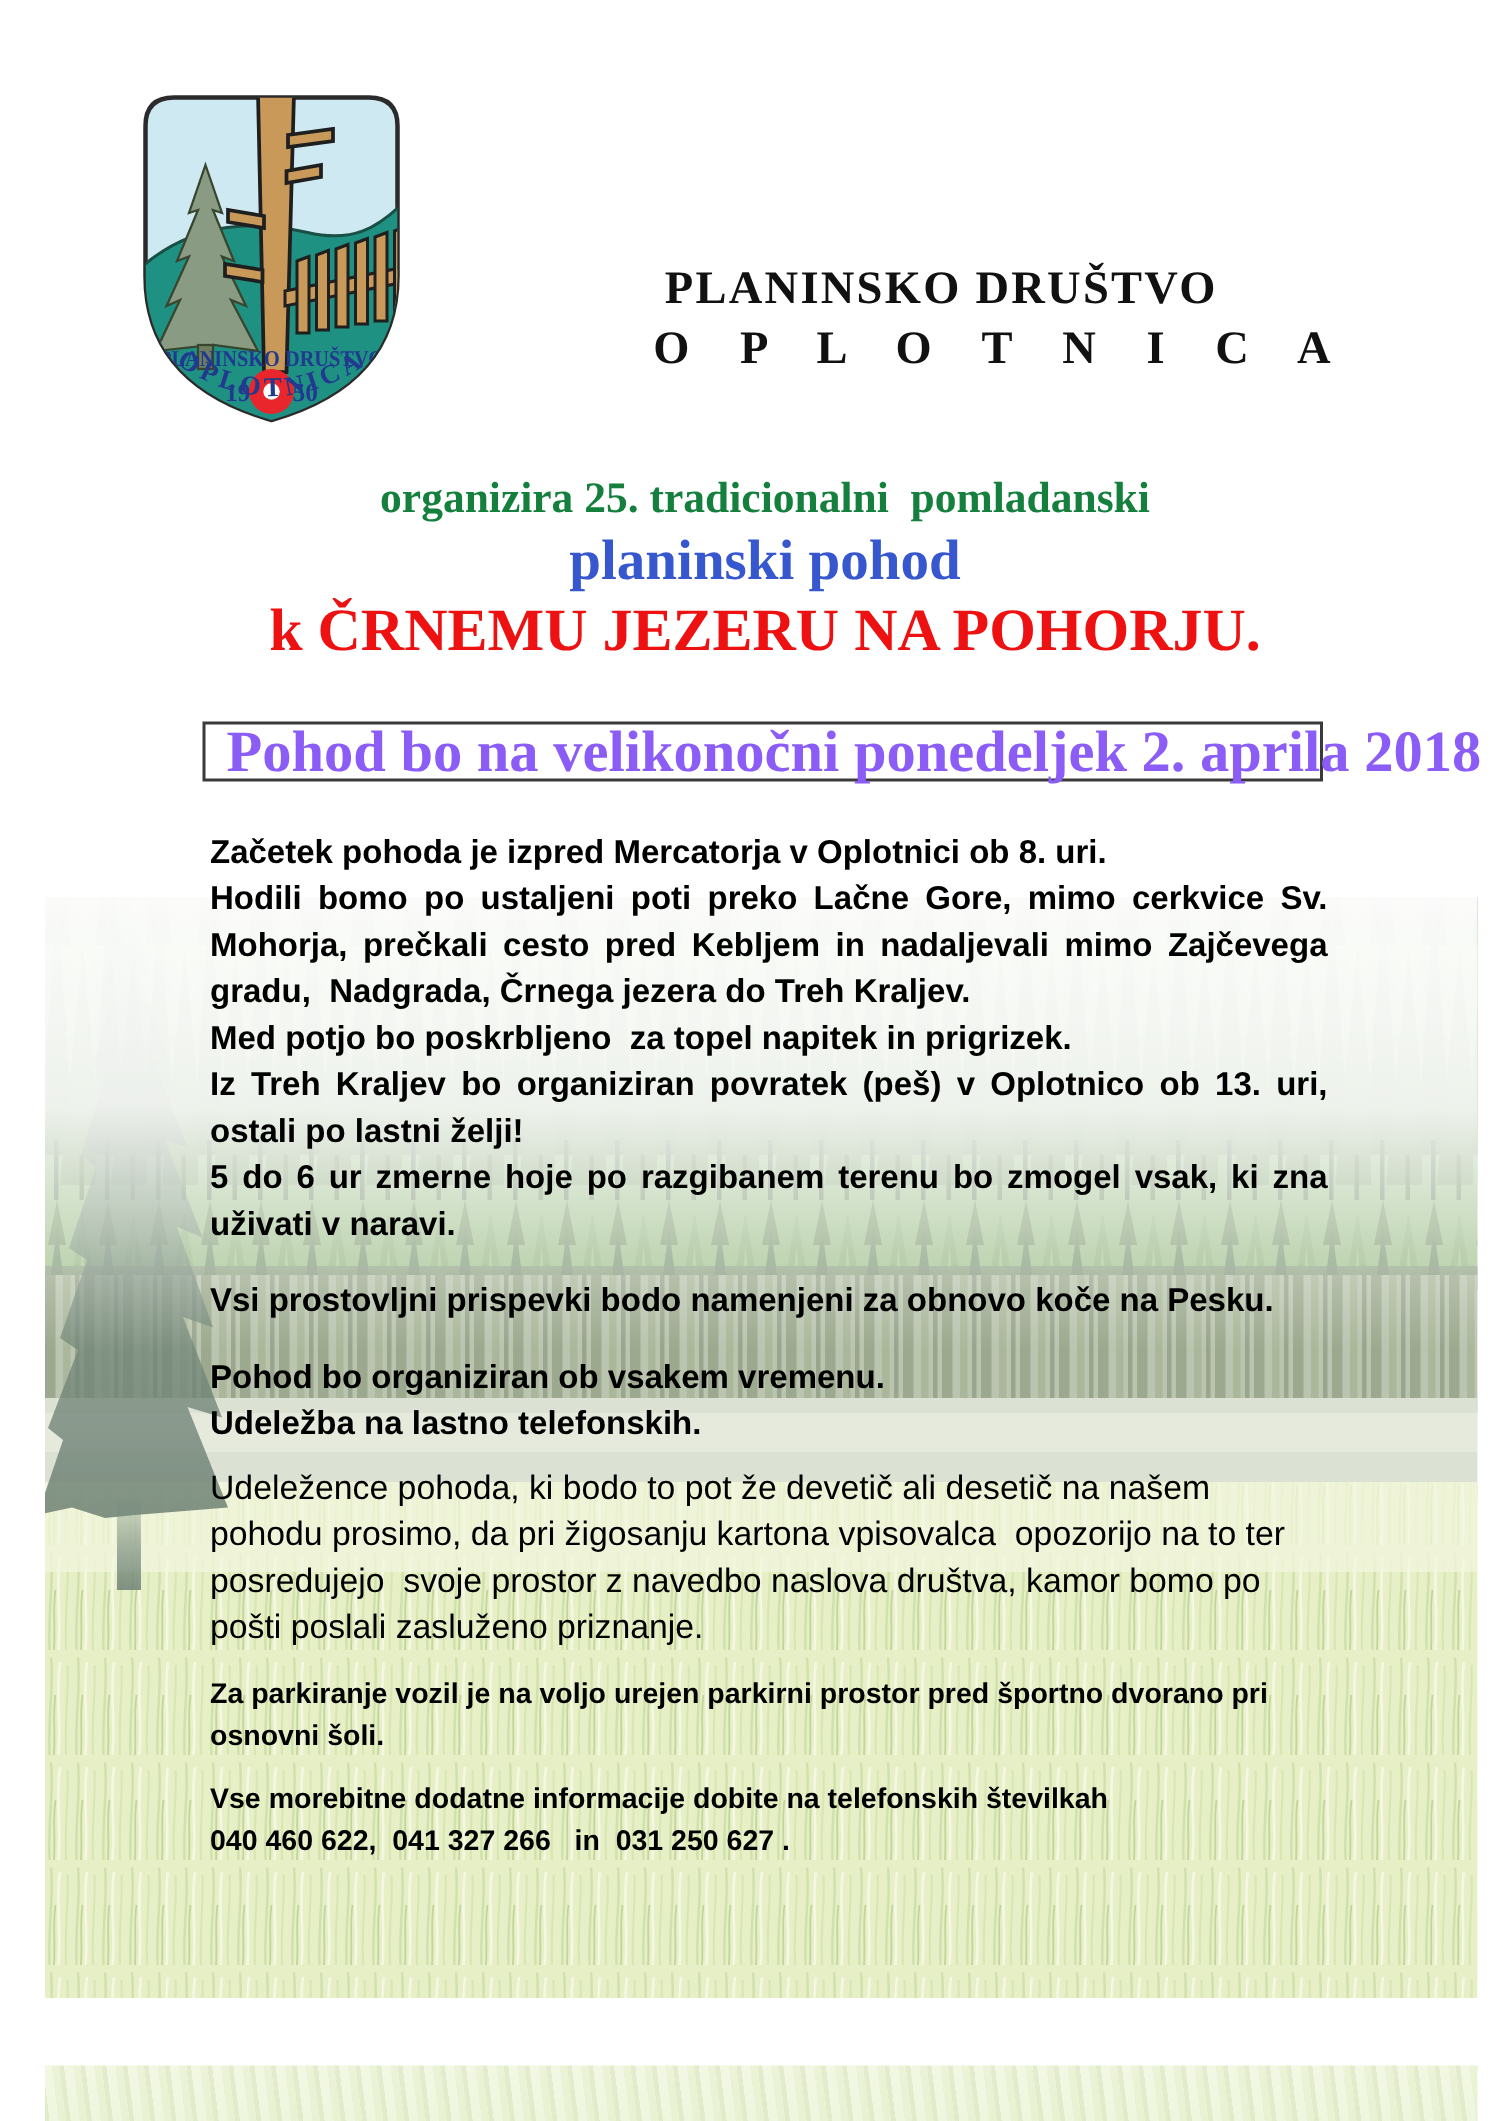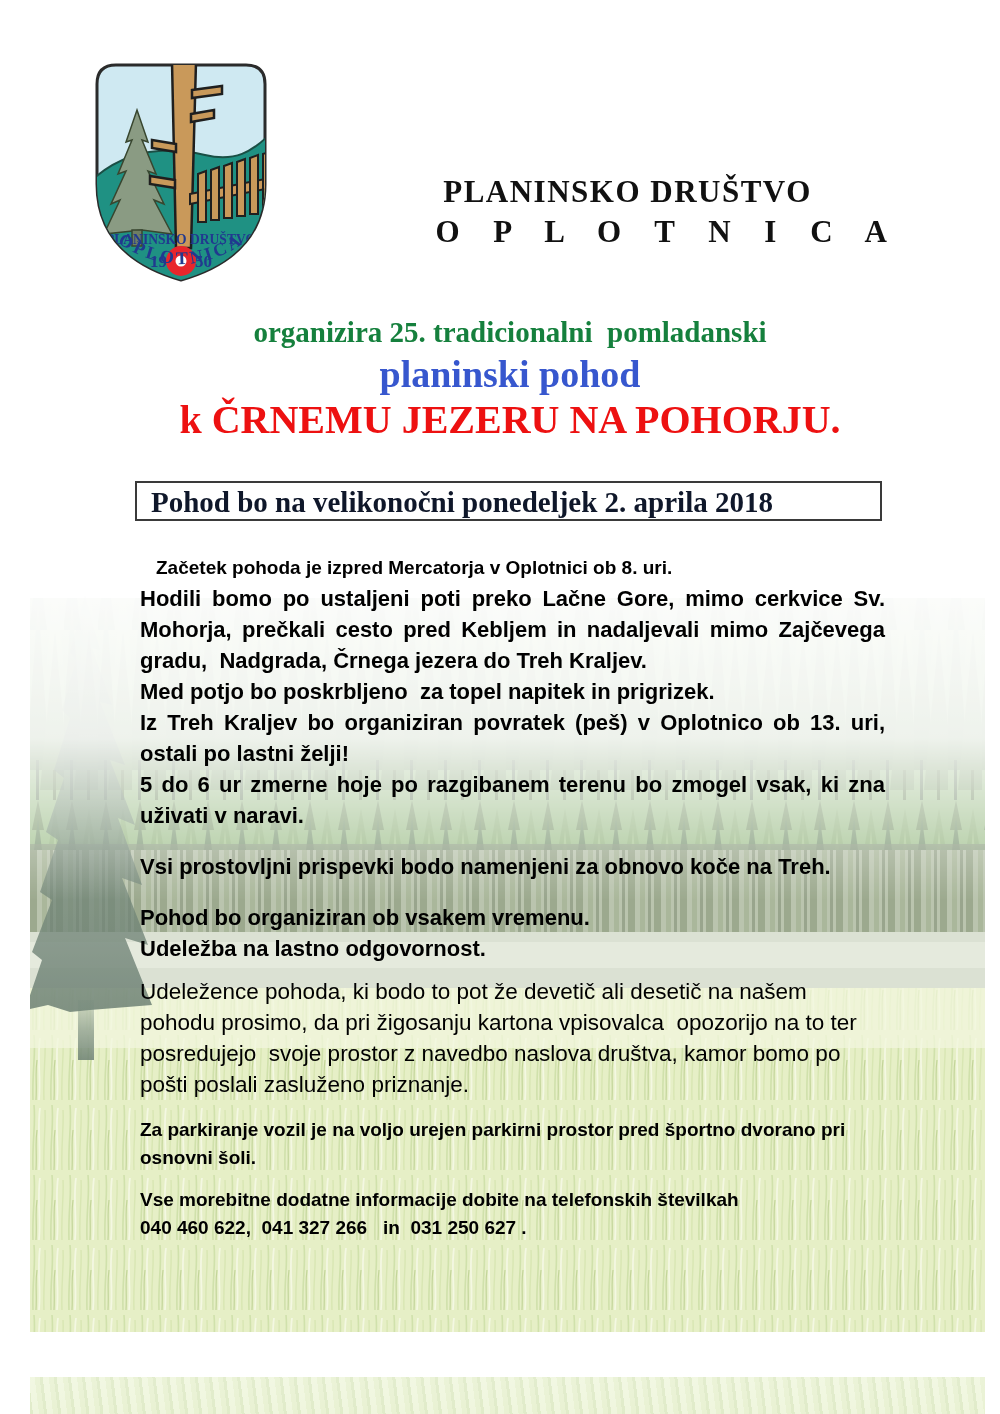--- a/index.html
+++ b/index.html
@@ -33,29 +33,29 @@
     position:absolute; left:125px; top:312px; width:770px; text-align:center;
     font-family:"Liberation Serif", serif; font-weight:bold;
   }
   .headline .h-blue1{color:#15803d; font-size:29px; line-height:40px; white-space:pre-wrap;}
   .headline .h-blue2{color:#3757CE; font-size:38px; line-height:44px;}
   .headline .h-red{color:#ED1111; font-size:40px; line-height:48px;}
 
   .date-box{
     position:absolute; left:135px; top:481px; width:747px; height:40px;
     border:2px solid #3a3a3a; background:#fff;
-    font-family:"Liberation Serif", serif; font-weight:bold; color:#0f172a;
-    font-size:29px; line-height:38px; padding-left:14px; box-sizing:border-box;
+    font-family:"Liberation Serif", serif; font-weight:bold; color:#8b5cf6;
+    font-size:39px; line-height:38px; padding-left:14px; box-sizing:border-box;
     white-space:nowrap;
   }
 
   
   .content{position:absolute; left:140px; top:552px; width:745px; z-index:3;}
   .content p{margin:0; font-size:22px; line-height:31px; font-weight:bold; white-space:pre-wrap;}
-  .content p.lead{font-size:19px;margin-left:16px;}
+  .content p.lead{font-size:22px;}
   .content p.just{text-align:justify;}
   .content p.reg{font-weight:normal; font-size:22.5px;}
   .content p.sm{font-size:19px; line-height:28px;}
   .m20{margin-top:20px !important;}
   .m12{margin-top:12px !important;}
   .m16{margin-top:16px !important;}
   .m14{margin-top:14px !important;}
   .footer-row{
     display:flex; justify-content:space-between; align-items:baseline;
     margin-top:12px; font-weight:bold; font-size:22px; line-height:28px;
@@ -199,22 +199,22 @@
   <div class="date-box">
     <span>Pohod bo na velikonočni ponedeljek 2. aprila 2018</span>
   </div>
 
   <div class="content">
     <p class="lead">Začetek pohoda je izpred Mercatorja v Oplotnici ob 8. uri.</p>
     <p class="just">Hodili bomo po ustaljeni poti preko Lačne Gore, mimo cerkvice Sv. Mohorja, prečkali cesto pred Kebljem in nadaljevali mimo Zajčevega gradu,  Nadgrada, Črnega jezera do Treh Kraljev.</p>
     <p>Med potjo bo poskrbljeno  za topel napitek in prigrizek.</p>
     <p class="just">Iz Treh Kraljev bo organiziran povratek (peš) v Oplotnico ob 13. uri, ostali po lastni želji!</p>
     <p class="just">5 do 6 ur zmerne hoje po razgibanem terenu bo zmogel vsak, ki zna uživati v naravi.</p>
-    <p class="just m20">Vsi prostovljni prispevki bodo namenjeni za obnovo koče na Treh.</p>
+    <p class="just m20">Vsi prostovljni prispevki bodo namenjeni za obnovo koče na Pesku.</p>
     <p class="m20">Pohod bo organiziran ob vsakem vremenu.</p>
-    <p>Udeležba na lastno odgovornost.</p>
+    <p>Udeležba na lastno telefonskih.</p>
     <p class="reg m12">Udeležence pohoda, ki bodo to pot že devetič ali desetič na našem pohodu prosimo, da pri žigosanju kartona vpisovalca  opozorijo na to ter posredujejo  svoje prostor z navedbo naslova društva, kamor bomo po pošti poslali zasluženo priznanje.</p>
     <p class="sm m16">Za parkiranje vozil je na voljo urejen parkirni prostor pred športno dvorano pri osnovni šoli.</p>
     <p class="sm m14">Vse morebitne dodatne informacije dobite na telefonskih številkah</p>
     <p class="sm">040 460 622,  041 327 266   in  031 250 627 .</p>
   </div>
 
 </div>
 
 </body></html>

